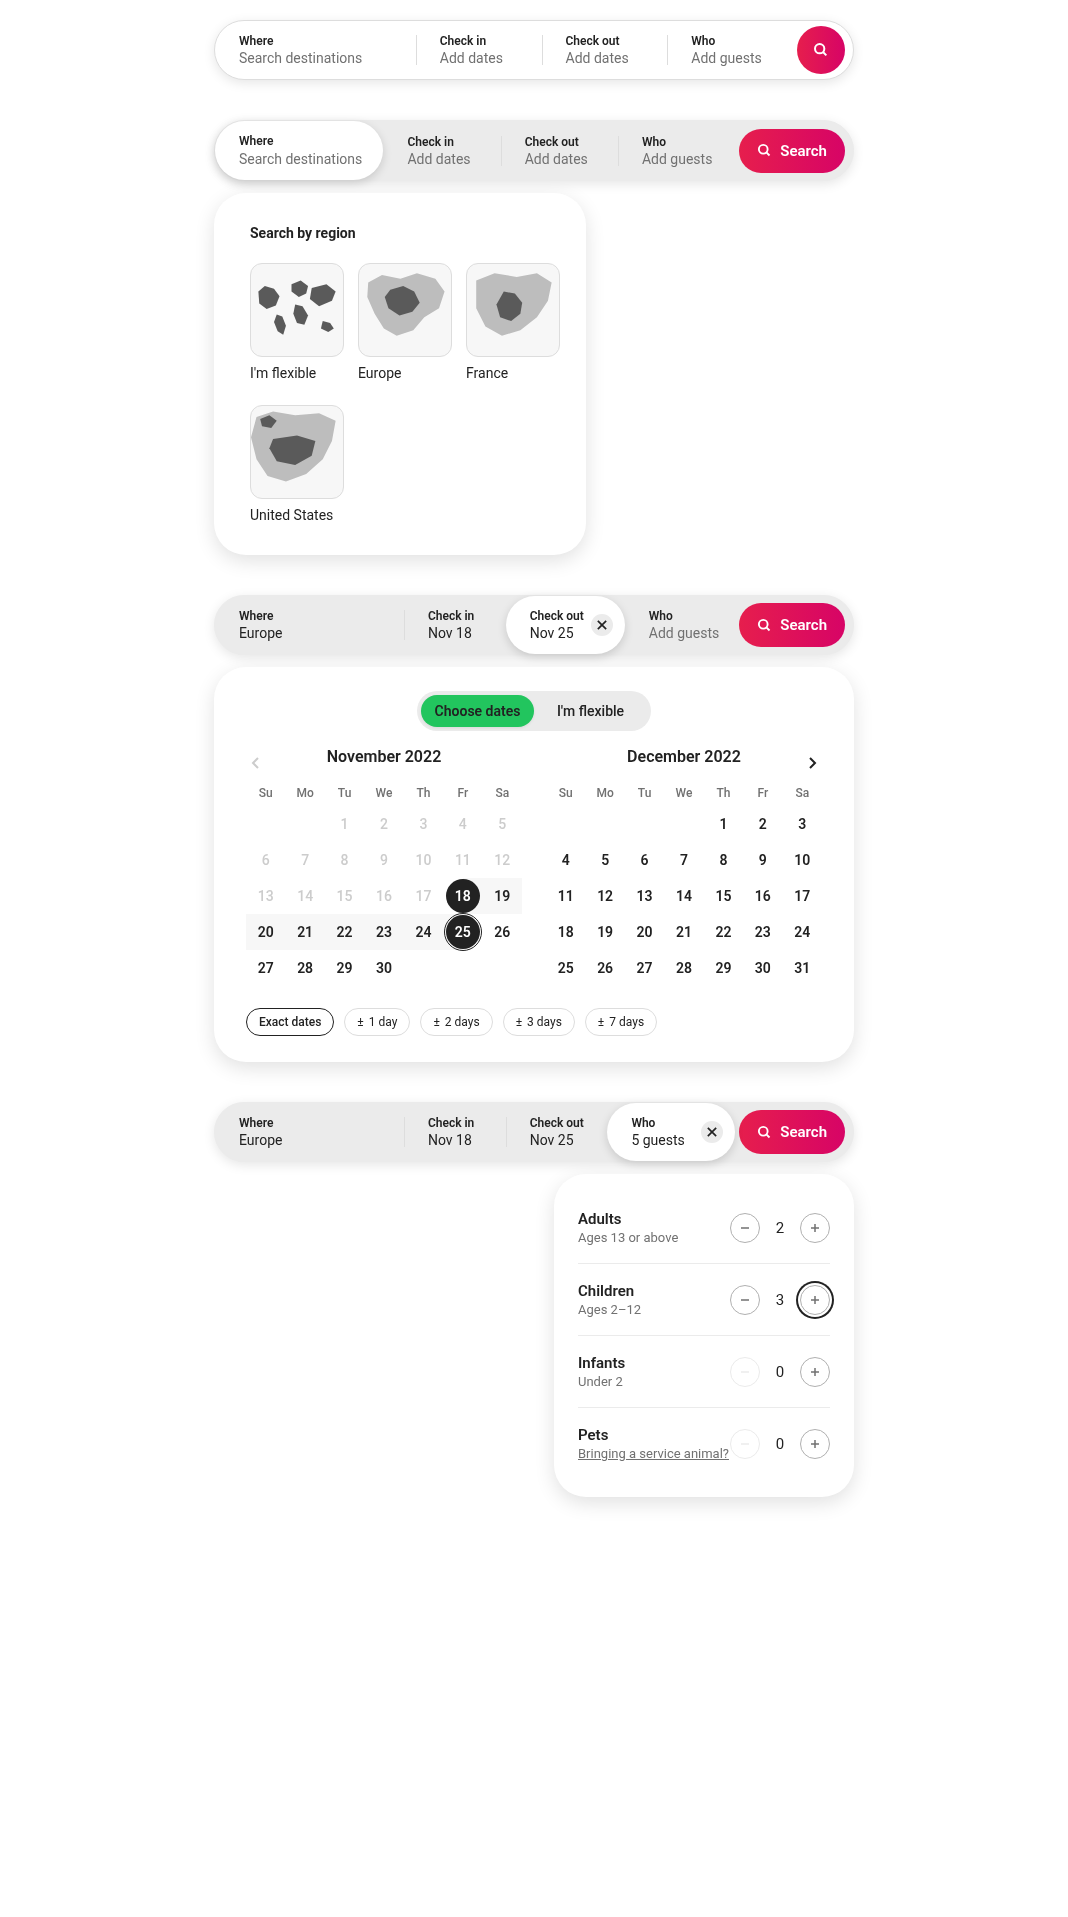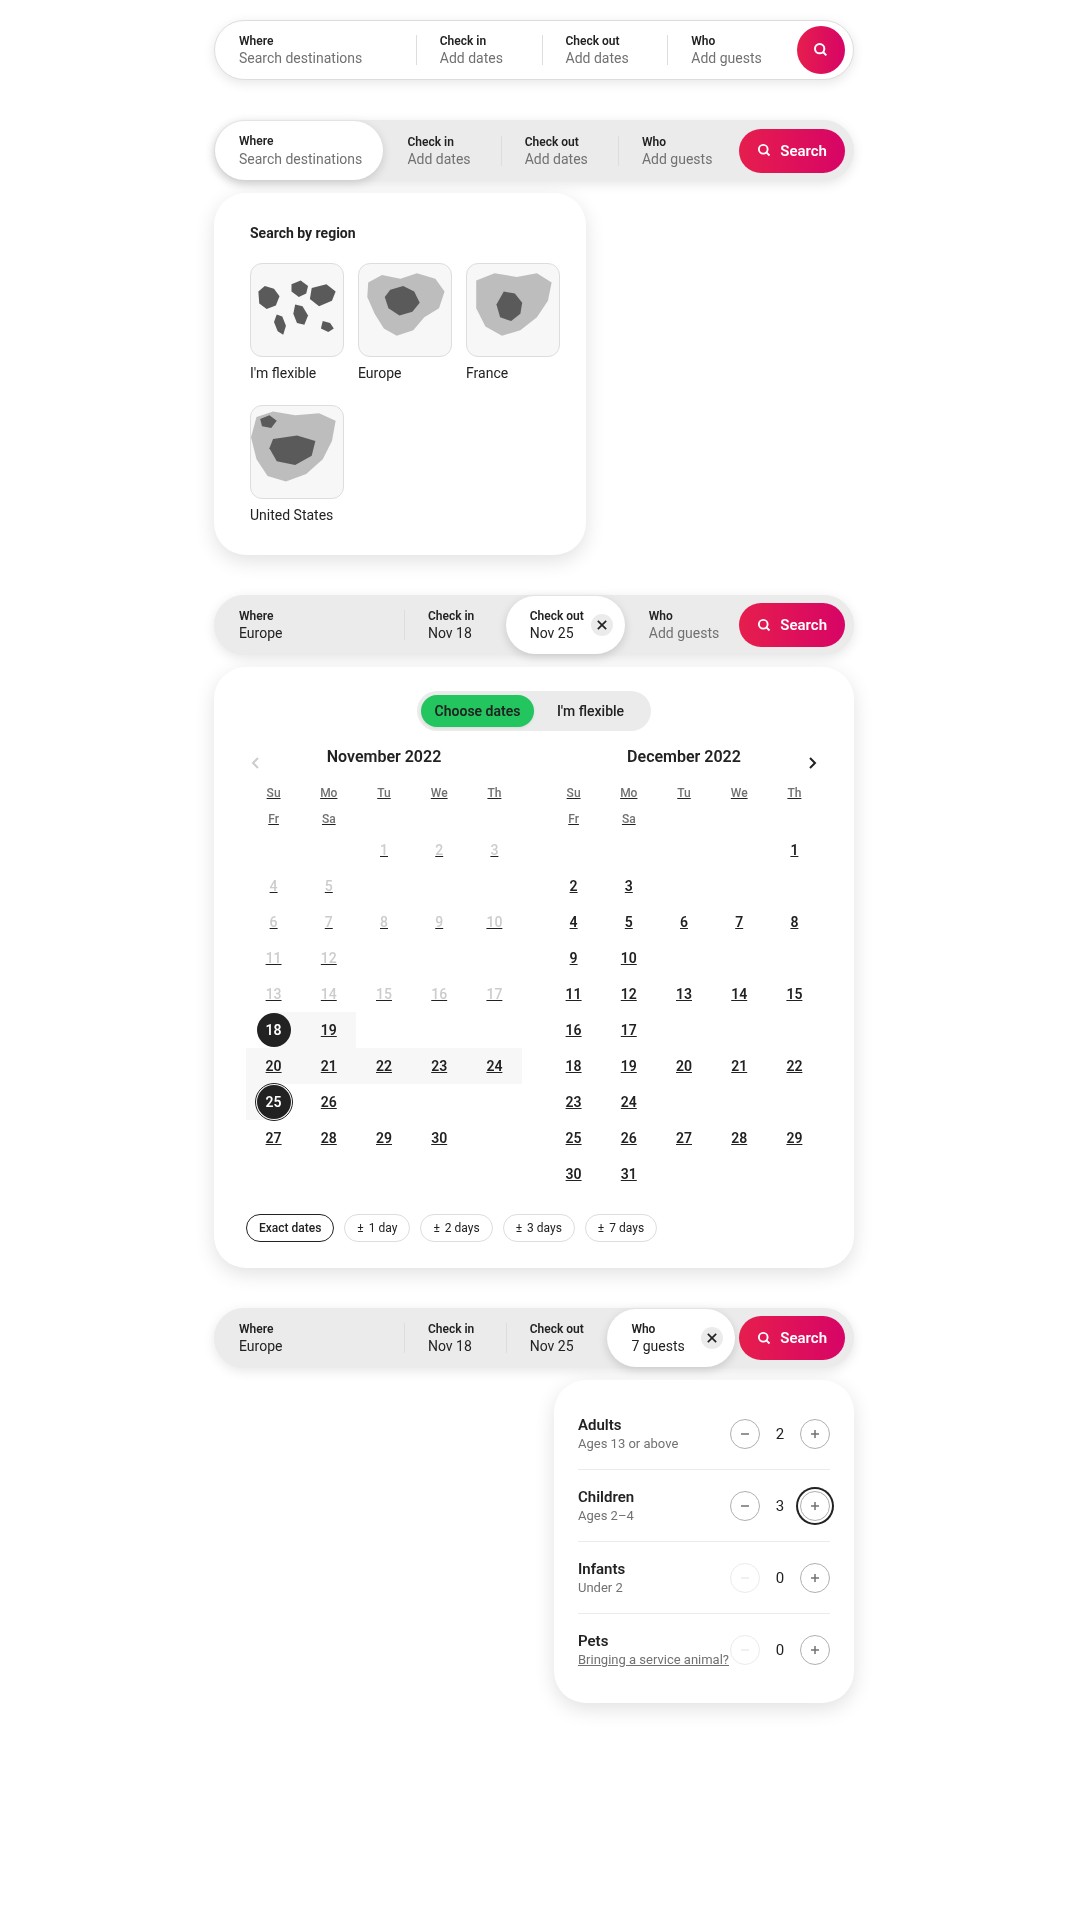--- a/index.html
+++ b/index.html
@@ -42,21 +42,21 @@
   .date-panel { width:640px; padding:24px 32px 26px; }
   .tab-toggle { width:234px; margin:0 auto 16px; background:#ebebeb; border-radius:999px; display:flex; padding:4px; }
   .tab-toggle .tab { flex:1; text-align:center; padding:8px 6px; font-size:14px; font-weight:500; border-radius:999px; cursor:pointer; }
   .tab-toggle .tab.on { background:#22c55e; font-weight:600; box-shadow:0 1px 3px rgba(0,0,0,0.08); }
   .months { display:flex; gap:24px; position:relative; }
   .nav-arrow { position:absolute; top:2px; width:28px; height:28px; display:flex; align-items:center; justify-content:center; cursor:pointer; border-radius:50%; }
   .nav-arrow.left { left:-4px; color:#ccc; }
   .nav-arrow.right { right:-4px; }
   .month { flex:1; }
   .month-title { text-align:center; font-weight:600; font-size:16px; margin-bottom:14px; }
-  .wk-row { display:grid; grid-template-columns:repeat(5,1fr);text-decoration:underline; }
+  .wk-row { display:grid; grid-template-columns:repeat(7,1fr); }
   .wk-head { font-size:12px; color:#717171; text-align:center; padding:6px 0; font-weight:500;}
   .day { height:36px; display:flex; align-items:center; justify-content:center; font-size:14px; font-weight:600; cursor:pointer; position:relative; }
   .day.muted { color:#ccc; font-weight:500; }
   .day.range { background:#f7f7f7; }
   .day.range-start { background:linear-gradient(90deg, transparent 50%, #f7f7f7 50%); }
   .day.range-end { background:linear-gradient(90deg, #f7f7f7 50%, transparent 50%); }
   .day .circle { width:34px; height:34px; border-radius:50%; background:#222; color:#fff; display:flex; align-items:center; justify-content:center; }
   .day .ring { position:absolute; width:38px; height:38px; border:1px solid #222; border-radius:50%; }
   .flex-row { display:flex; gap:10px; margin-top:22px; flex-wrap:wrap; }
   .chip { border:1px solid #ddd; border-radius:999px; padding:6px 12px; font-size:12px; cursor:pointer; display:flex; align-items:center; gap:5px; }
@@ -411,21 +411,21 @@
         <div class="label-sm">Check in</div>
         <div class="val-sm">Nov 18</div>
       </div>
       <div class="segment" style="flex:0.8">
         <span class="divider"></span>
         <div class="label-sm">Check out</div>
         <div class="val-sm">Nov 25</div>
       </div>
       <div class="segment active" style="flex:1.1">
         <div class="label-sm">Who</div>
-        <div class="val-sm">7 guests</div>
+        <div class="val-sm">5 guests</div>
         <div class="seg-close">
           <svg width="10" height="10" viewBox="0 0 12 12" stroke="#222" stroke-width="2">
                 <line x1="1" y1="1" x2="11" y2="11"></line>
                 <line x1="11" y1="1" x2="1" y2="11"></line>
               </svg>
         </div>
       </div>
       <div class="search-btn big pill">
         <svg class="svg-icon" width="15" height="15" viewBox="0 0 24 24" fill="none" stroke="#fff" stroke-width="3">
               <circle cx="10" cy="10" r="7"></circle>
@@ -453,21 +453,21 @@
         <svg width="10" height="10" viewBox="0 0 10 10" stroke="currentColor" stroke-width="1.5">
                   <line x1="1" y1="5" x2="9" y2="5"></line>
                   <line x1="5" y1="1" x2="5" y2="9"></line>
                 </svg>
       </div>
     </div>
           </div>
           <div class="g-row">
     <div>
       <div class="g-title">Children</div>
-      <div class="g-sub">Ages 2–4</div>
+      <div class="g-sub">Ages 2–12</div>
     </div>
     <div class="stepper">
       <div class="step-btn ">
         <svg width="10" height="10" viewBox="0 0 10 10" stroke="currentColor" stroke-width="1.5">
                   <line x1="1" y1="5" x2="9" y2="5"></line>
                 </svg>
       </div>
       <div class="step-val">3</div>
       <div class="step-btn focus-ring">
         <svg width="10" height="10" viewBox="0 0 10 10" stroke="currentColor" stroke-width="1.5">

